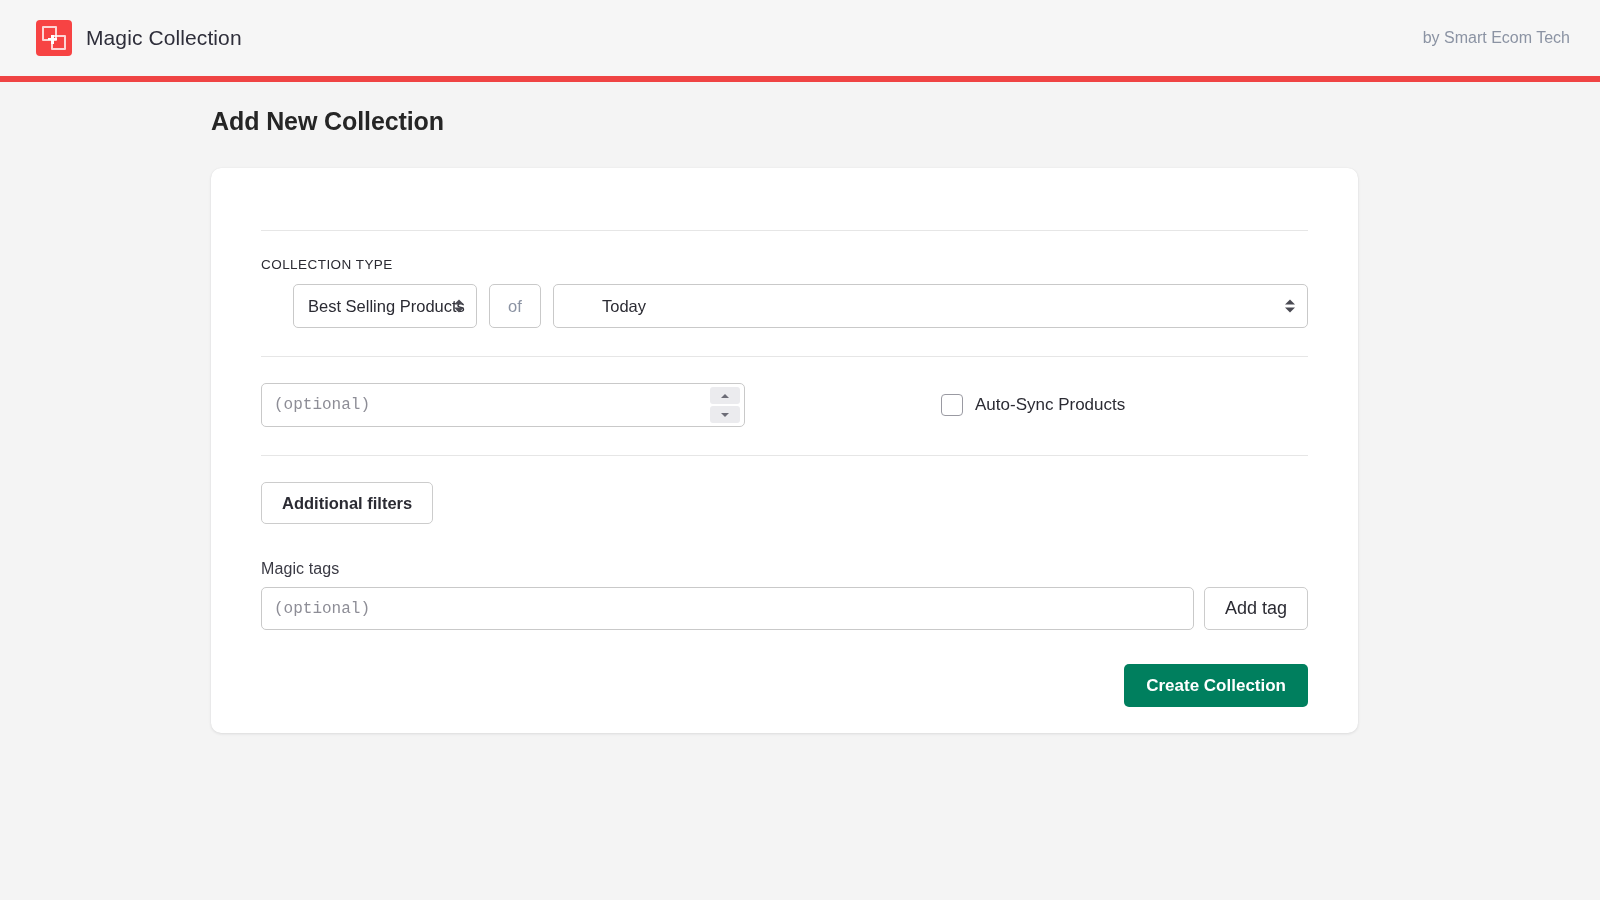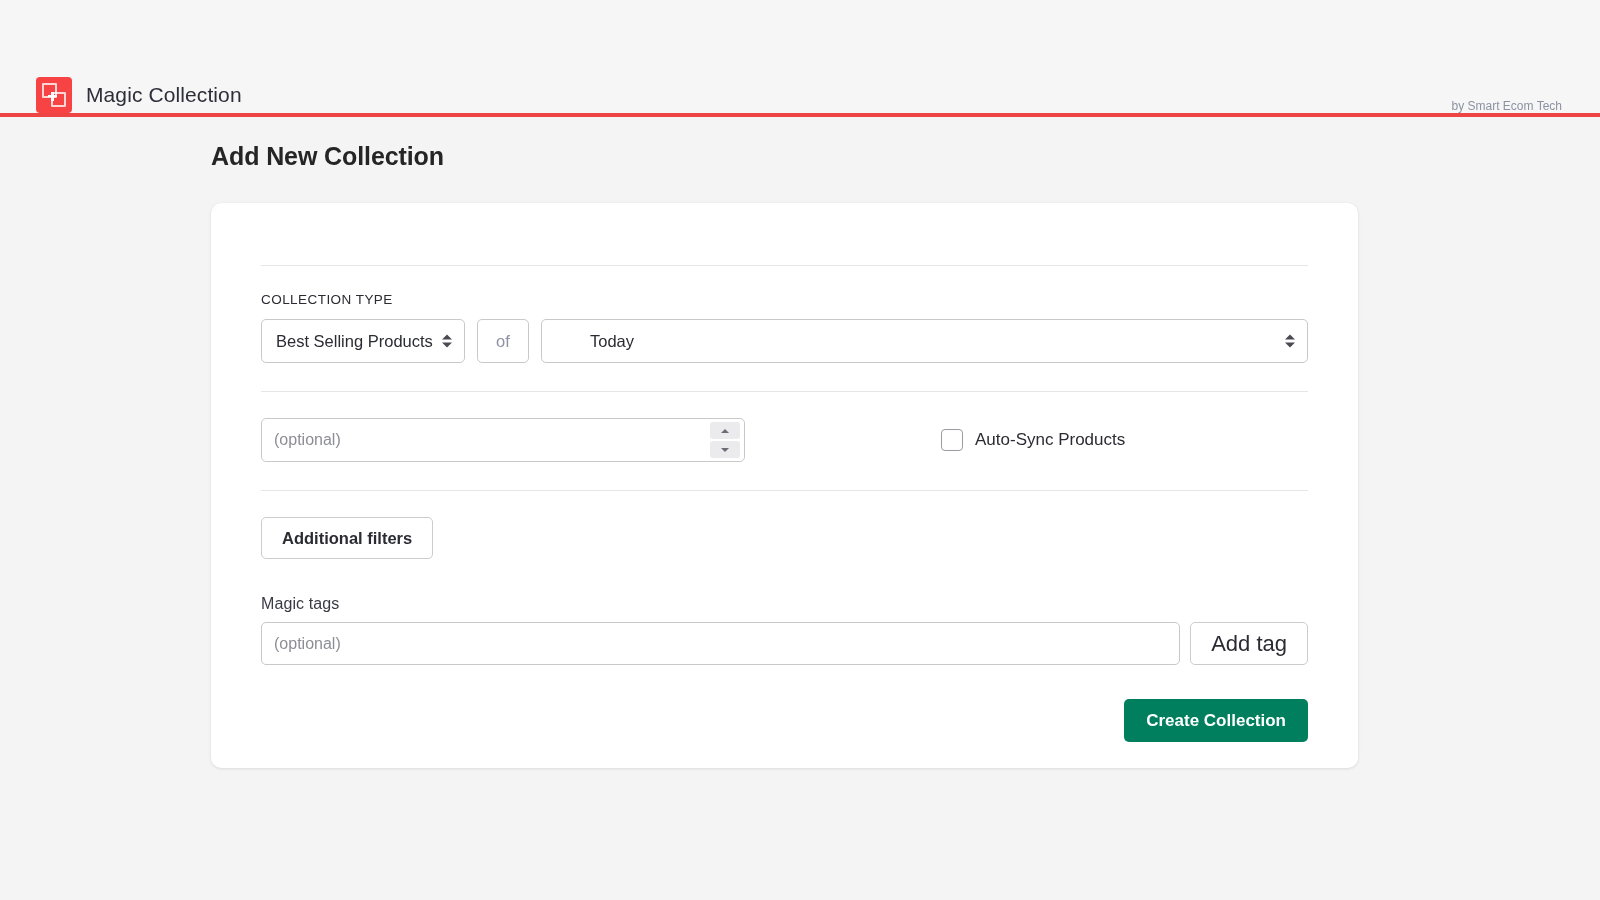--- a/index.html
+++ b/index.html
@@ -8,25 +8,25 @@
     width: 1600px;
     height: 900px;
     background: #f4f4f4;
     font-family: "Liberation Sans", sans-serif;
     -webkit-font-smoothing: antialiased;
   }
 
   
   .topbar {
     position: relative;
-    height: 117px;
+    height: 82px;
     background: #f6f6f6;
-    border-bottom: 4px solid #ef4444;
-    display: flex;
-    align-items: flex-end;
+    border-bottom: 6px solid #ef4444;
+    display: flex;
+    align-items: center;
   }
   .brand {
     display: flex;
     align-items: center;
     gap: 14px;
     margin-left: 36px;
   }
   .logo-mark {
     width: 36px;
     height: 36px;
@@ -50,22 +50,22 @@
   .logo-mark .plus-h { left: 12px;  top: 17.5px; width: 9px; height: 2.5px; }
   .logo-mark .plus-v { left: 15.2px; top: 14.5px; width: 2.5px; height: 9px; }
 
   .brand-title {
     font-size: 21px;
     color: #2e2e3a;
     letter-spacing: 0.1px;
   }
   .byline {
     position: absolute;
-    right: 38px;
-    font-size: 12px;
+    right: 30px;
+    font-size: 16px;
     color: #8b93a3;
     padding-left: 20px;
   }
 
   
   .page { padding: 0 0 0 0; }
 
   .page-title {
     margin: 25px 16px 0 211px;
     font-size: 25px;
@@ -105,21 +105,21 @@
     margin: 28px 0 26px 0;
   }
 
   
   .text-input {
     width: 100%;
     height: 41px;
     border: 1px solid #c9c9c9;
     border-radius: 5px;
     background: #fff;
-    font-family: Liberation Sans, sans-serif;
+    font-family: Liberation Mono, monospace;
     font-size: 16px;
     color: #2b2b33;
     padding: 0 12px;
     outline: none;
   }
   .text-input::placeholder { color: #8d8d96; }
 
   
   .type-row {
     display: flex;
@@ -133,21 +133,21 @@
     border-radius: 5px;
     background: #fff;
     display: flex;
     align-items: center;
     padding: 0 34px 0 14px;
     font-size: 16.5px;
     color: #2b2b33;
     cursor: pointer;
     white-space: nowrap;
   }
-  .select-box.small { width: 204px; }
+  .select-box.small { width: 184px; margin-left: 32px; }
   .select-box.wide  { flex: 1 1 auto; padding-left: 48px; }
 
   .spin-chevrons {
     position: absolute;
     right: 12px;
     top: 50%;
     transform: translateY(-50%);
     display: flex;
     flex-direction: column;
     gap: 3px;
@@ -247,21 +247,21 @@
     gap: 10px;
   }
   .tags-row .text-input { height: 43px; }
   .btn-addtag {
     height: 43px;
     padding: 0 20px;
     border: 1px solid #cccccc;
     border-radius: 5px;
     background: #fff;
     font-family: "Liberation Sans", sans-serif;
-    font-size: 22px;
+    font-size: 18px;
     color: #2b2b33;
     cursor: pointer;
     white-space: nowrap;
   }
 
   .footer-row {
     display: flex;
     justify-content: flex-end;
     margin-top: 34px;
   }

